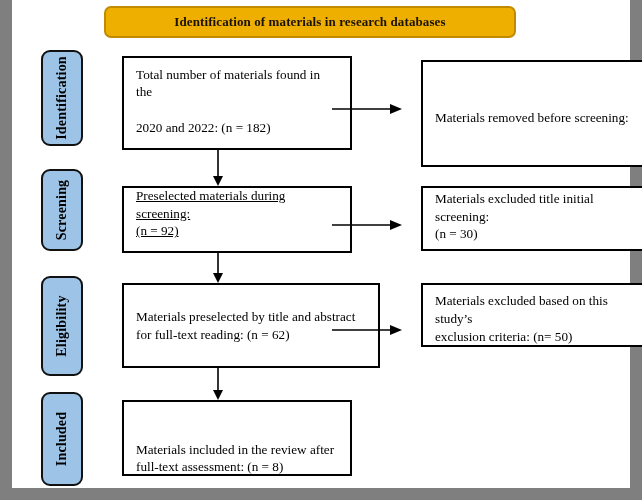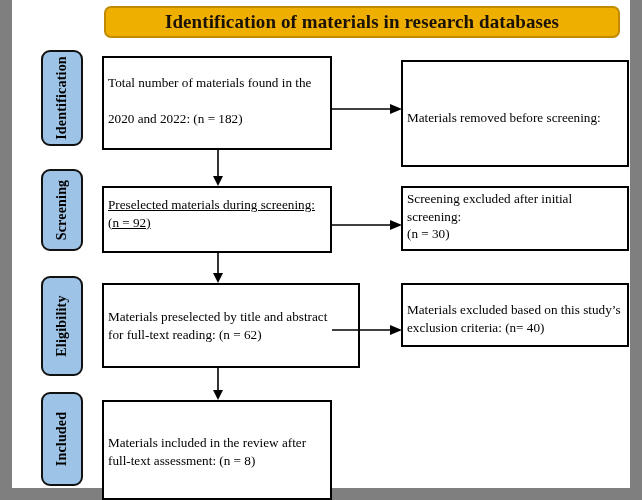--- a/index.html
+++ b/index.html
@@ -23,32 +23,32 @@
     width: 618px;
     height: 488px;
     background: #ffffff;
   }
 
   
   .title-banner {
     position: absolute;
     left: 92px;
     top: 6px;
-    width: 516px;
+    width: 412px;
     height: 32px;
     background: #efaf00;
     border: 2px solid #c08b00;
     border-radius: 7px;
     box-sizing: border-box;
     display: flex;
     align-items: center;
     justify-content: center;
     color: #1a1205;
     font-weight: bold;
-    font-size: 19px;
+    font-size: 13px;
     letter-spacing: 0.1px;
     white-space: nowrap;
   }
 
   
   .stage {
     position: absolute;
     left: 29px;
     width: 42px;
     background: #9dc3e6;
@@ -71,36 +71,37 @@
   .stage-screening      { top: 169px; height: 82px; }
   .stage-eligibility    { top: 276px; height: 100px; }
   .stage-included       { top: 392px; height: 94px; }
 
   
   .box {
     position: absolute;
     background: #ffffff;
     border: 2px solid #000000;
     box-sizing: border-box;
-    padding: 0 4px;
+    padding: 0 12px;
     display: flex;
     align-items: center;
+    margin-left: 20px;
   }
   .box p {
     margin: 0;
     font-size: 13.2px;
     line-height: 1.34;
     color: #000000;
   }
 
   
   .box-l1 { left: 90px; top: 56px;  width: 230px; height: 94px; }
   .box-l2 { left: 90px; top: 186px; width: 230px; height: 67px; text-decoration: underline; }
   .box-l3 { left: 90px; top: 283px; width: 258px; height: 85px; }
-  .box-l4 { left: 90px; top: 400px; width: 230px; height: 100px; }
+  .box-l4 { left: 90px; top: 400px; width: 230px; height: 76px; align-items: flex-end; }
 
   
   .box-r1 { left: 389px; top: 60px;  width: 228px; height: 107px; }
   .box-r2 { left: 389px; top: 186px; width: 228px; height: 65px; }
   .box-r3 { left: 389px; top: 283px; width: 228px; height: 64px; }
 
   
   .box-l1 p { transform: translateY(-2px); }
   .box-l2 p { transform: translateY(-6px); }
   .box-l3 p { transform: translateY(0px); }
@@ -176,29 +177,29 @@
     </div>
 
     <div class="box box-r1">
       <p>
         <span>Materials removed before screening:</span><br>
       </p>
     </div>
 
     <div class="box box-r2">
       <p>
-        <span>Screening excluded after initial screening:</span><br>
+        <span>Materials excluded title initial screening:</span><br>
         <span>(n = 30)</span>
       </p>
     </div>
 
     <div class="box box-r3">
       <p>
         <span>Materials excluded based on this study’s</span><br>
-        <span>exclusion criteria: (n= 40)</span>
+        <span>exclusion criteria: (n= 50)</span>
       </p>
     </div>
 
     <div class="conn conn-v1">
       <svg width="14" height="36" viewBox="0 0 14 36" aria-hidden="true">
         <line x1="7" y1="0" x2="7" y2="28" stroke="#000" stroke-width="1.6"></line>
         <polygon points="2,26 12,26 7,36" fill="#000"></polygon>
       </svg>
     </div>
     <div class="conn conn-v2">

